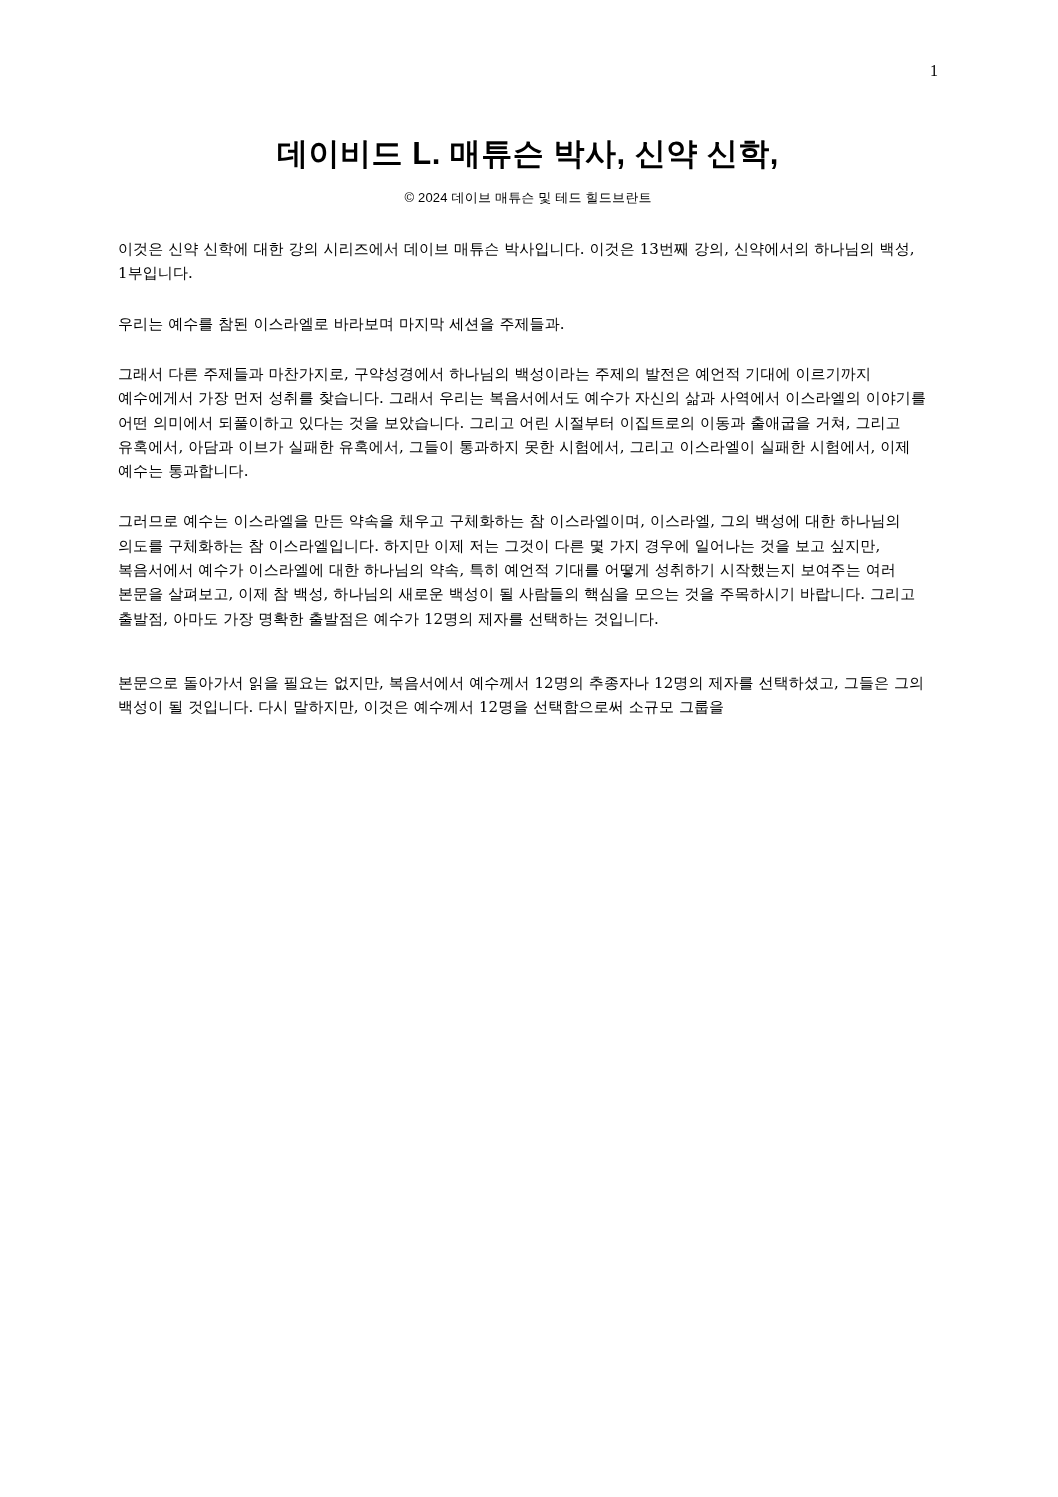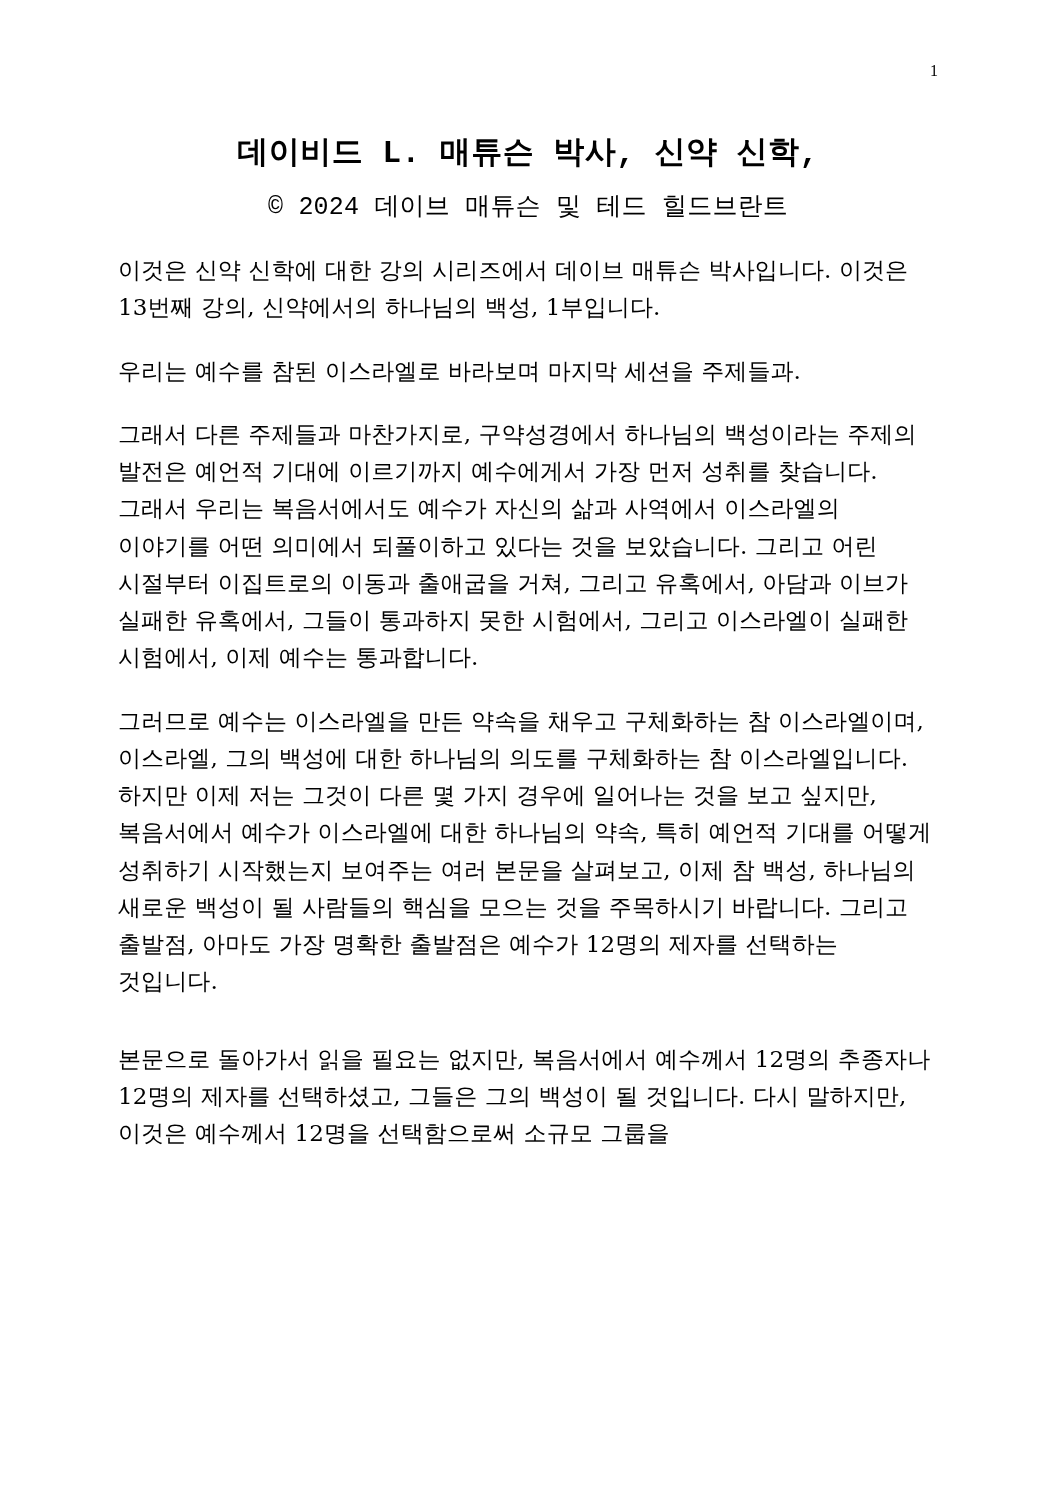--- a/index.html
+++ b/index.html
@@ -36,34 +36,34 @@
     left: 118px;
     width: 820px;
   }
   .doc-title {
     text-align: center;
     font-weight: bold;
     font-size: 31px;
     line-height: 1.52;
     letter-spacing: 0.5px;
     margin: 0 0 4px 0;
-    font-family: Liberation Mono, monospace;
+    font-family: Liberation Sans, sans-serif;
   }
   .doc-title .tline {
     display: block;
   }
   .copyright {
     text-align: center;
-    font-size: 25px;
+    font-size: 13px;
     margin: 12px 0 30px 0;
     letter-spacing: 0.2px;
-    font-family: Liberation Mono, monospace;
+    font-family: Liberation Sans, sans-serif;
   }
   p.body-par {
-    font-size: 23px;
+    font-size: 15px;
     line-height: 1.62;
     margin: 0 0 26px 0;
     text-align: left;
     letter-spacing: 0.1px;
     word-break: keep-all;
     font-family: "DejaVu Serif", "Liberation Serif", serif;
   }
   p.body-par:last-child {
     margin-bottom: 0;
     margin-top: 40px;

